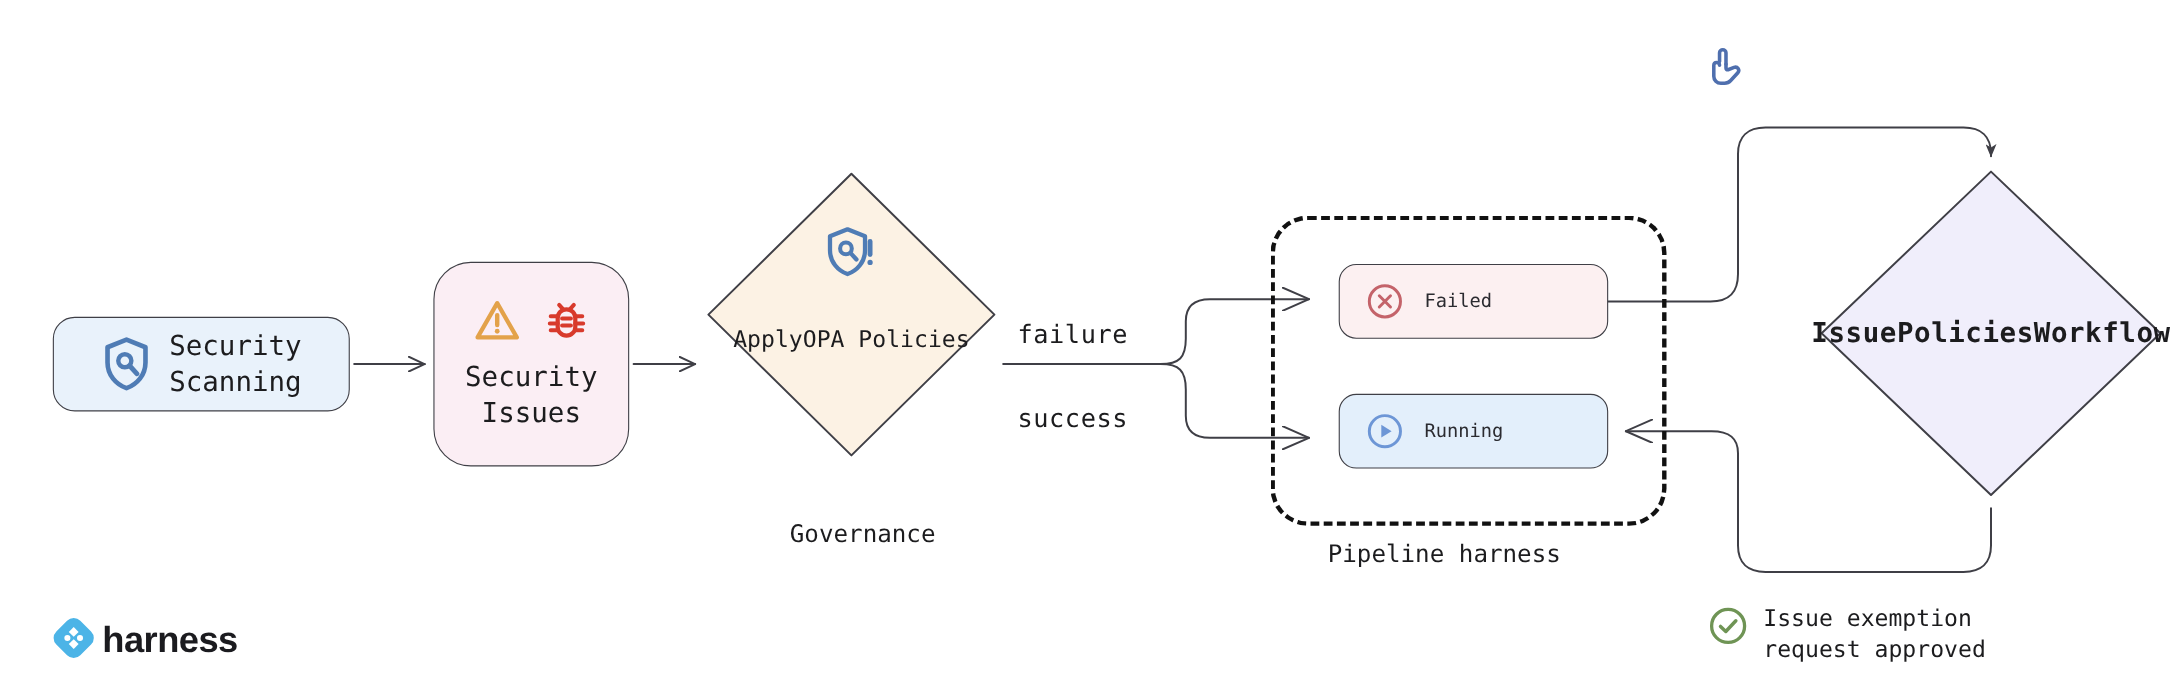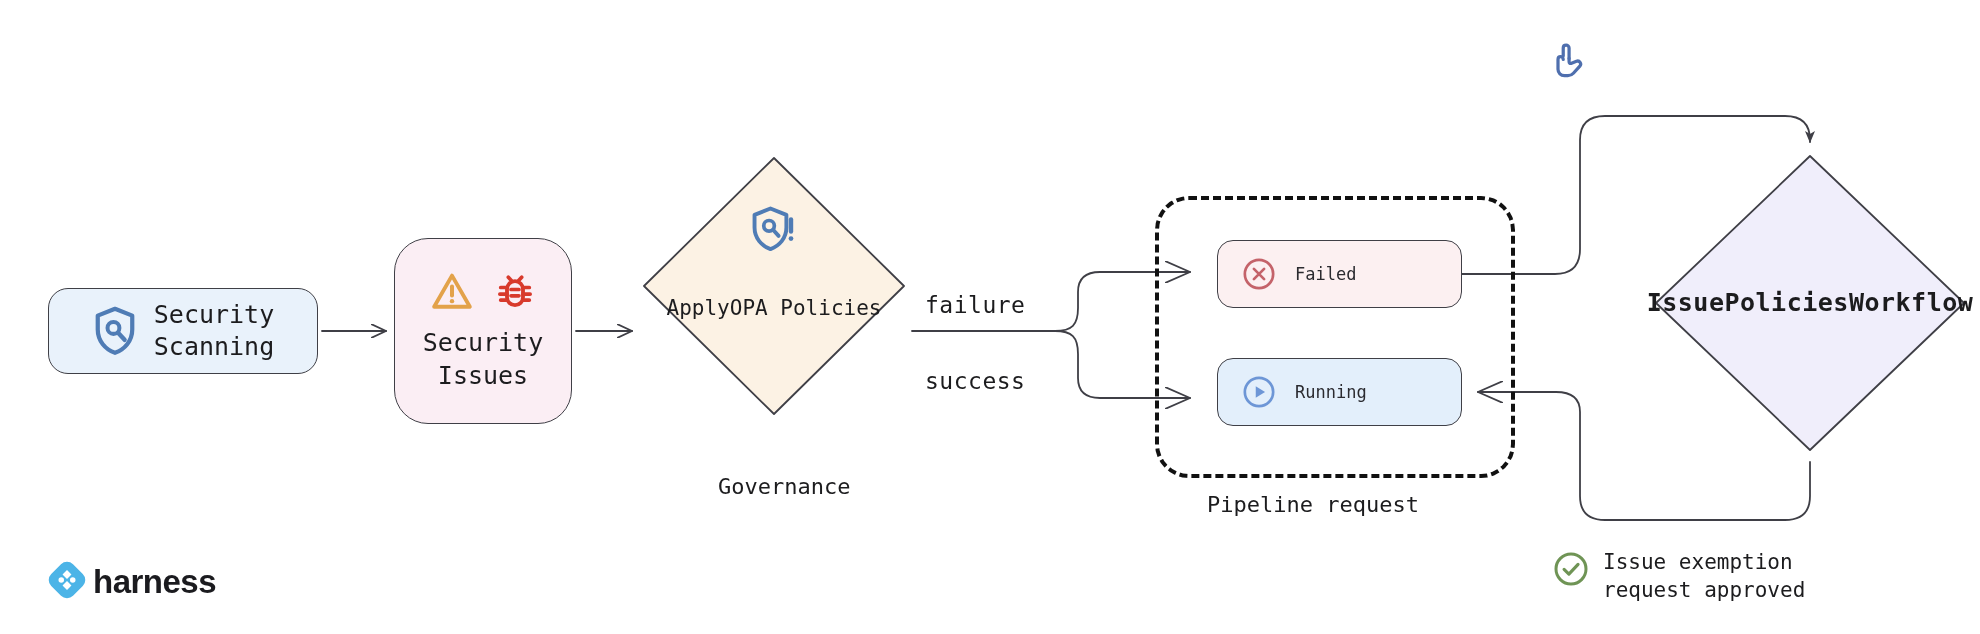--- a/index.html
+++ b/index.html
@@ -176,21 +176,21 @@
       <span>Apply</span>
       <span>OPA Policies</span>
     </div>
   </div>
   <div class="caption cap-gov">Governance</div>
 
   <div class="edge-label lbl-failure">failure</div>
   <div class="edge-label lbl-success">success</div>
 
   <div class="pipegroup"></div>
-  <div class="caption cap-pipe">Pipeline request</div>
+  <div class="caption cap-pipe">Pipeline harness</div>
 
   <div class="badge badge-failed">
     <span>
       <svg width="34" height="34" viewBox="0 0 24 24">
         <circle cx="12" cy="12" r="10" fill="none" stroke="#c4636a" stroke-width="1.9"></circle>
         <path d="M8.4 8.4 L15.6 15.6 M15.6 8.4 L8.4 15.6" stroke="#c4636a" stroke-width="1.9" stroke-linecap="round"></path>
       </svg>
     </span>
     <span>Failed</span>
   </div>

